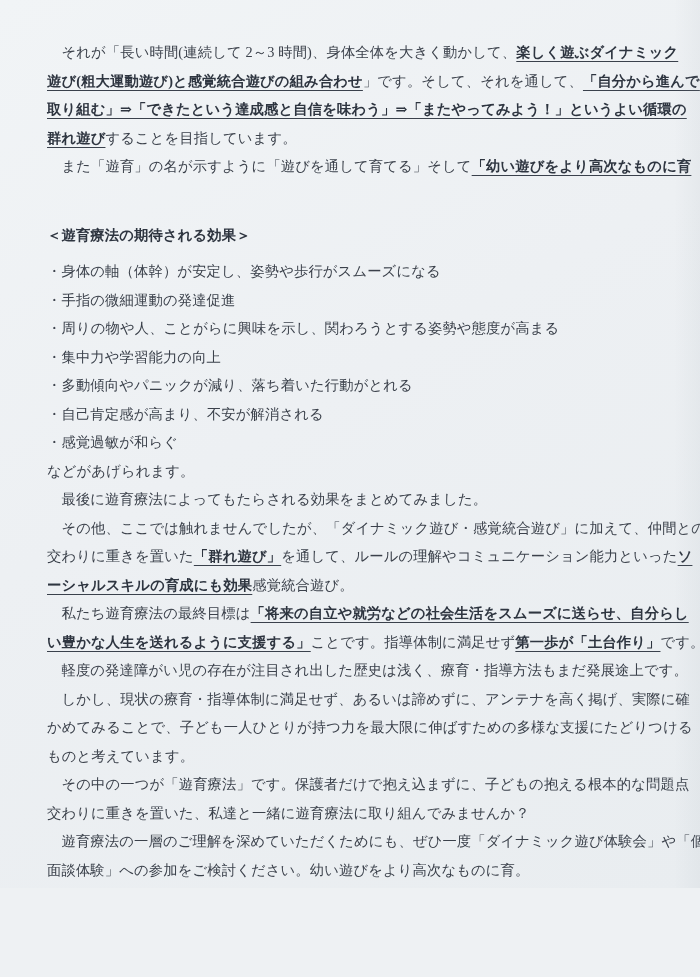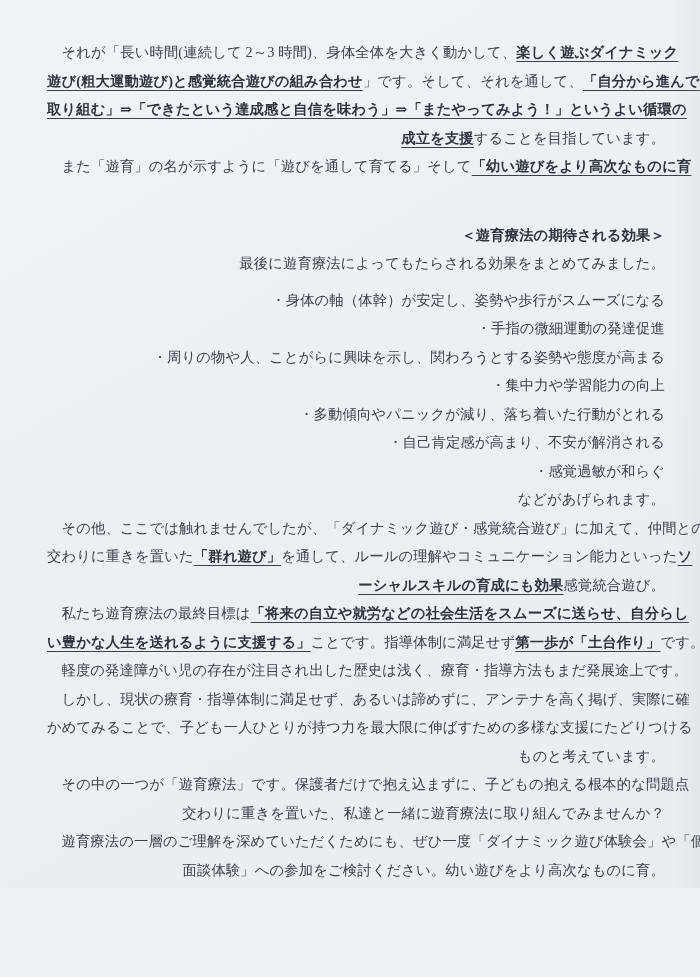--- a/index.html
+++ b/index.html
@@ -6,21 +6,20 @@
   body {
     width: 700px; height: 977px;
     background: #eef1f3;
     font-family: "Liberation Serif", "DejaVu Serif", serif;
   }
   .paper {
     position: relative;
     width: 700px; height: 888px;
     background: linear-gradient(150deg, #f1f4f6 0%, #edf0f3 45%, #e9edf0 100%);
     overflow: hidden;
-    text-align: right;
   }
   
   .paper::after {
     content: "";
     position: absolute; top: 0; right: 0; width: 26px; height: 100%;
     background: linear-gradient(90deg, rgba(160,170,178,0) 0%, rgba(160,170,178,0.10) 100%);
     pointer-events: none;
   }
   .doc {
     position: absolute;
@@ -59,40 +58,40 @@
 </style>
 </head>
 <body>
 
 <div class="paper">
   <div class="doc">
       <div class="block block-para">
         <div class="line"><span>　それが「長い時間(連続して 2～3 時間)、身体全体を大きく動かして、</span><span class="seg-u seg-b">楽しく遊ぶダイナミック</span></div>
         <div class="line"><span class="seg-u seg-b">遊び(粗大運動遊び)と感覚統合遊びの組み合わせ</span><span>」です。そして、それを通して、</span><span class="seg-u seg-b">「自分から進んで</span></div>
         <div class="line"><span class="seg-u seg-b">取り組む」⇒「できたという達成感と自信を味わう」⇒「またやってみよう！」というよい循環の</span></div>
-        <div class="line"><span class="seg-u seg-b">成立を支援</span><span>することを目指しています。</span></div>
+        <div class="line"><span class="seg-u seg-b">群れ遊び</span><span>することを目指しています。</span></div>
       </div>
       <div class="block block-para">
         <div class="line"><span>　また「遊育」の名が示すように「遊びを通して育てる」そして</span><span class="seg-u seg-b">「幼い遊びをより高次なものに育</span></div>
       </div>
       <div class="block block-heading">
         <div class="line"><span class="seg-b">＜遊育療法の期待される効果＞</span></div>
-      </div>
-      <div class="block block-para">
-        <div class="line"><span>　最後に遊育療法によってもたらされる効果をまとめてみました。</span></div>
       </div>
       <div class="block block-list">
         <div class="line"><span>・身体の軸（体幹）が安定し、姿勢や歩行がスムーズになる</span></div>
         <div class="line"><span>・手指の微細運動の発達促進</span></div>
         <div class="line"><span>・周りの物や人、ことがらに興味を示し、関わろうとする姿勢や態度が高まる</span></div>
         <div class="line"><span>・集中力や学習能力の向上</span></div>
         <div class="line"><span>・多動傾向やパニックが減り、落ち着いた行動がとれる</span></div>
         <div class="line"><span>・自己肯定感が高まり、不安が解消される</span></div>
         <div class="line"><span>・感覚過敏が和らぐ</span></div>
         <div class="line"><span>などがあげられます。</span></div>
+      </div>
+      <div class="block block-para">
+        <div class="line"><span>　最後に遊育療法によってもたらされる効果をまとめてみました。</span></div>
       </div>
       <div class="block block-para">
         <div class="line"><span>　その他、ここでは触れませんでしたが、「ダイナミック遊び・感覚統合遊び」に加えて、仲間との</span></div>
         <div class="line"><span>交わりに重きを置いた</span><span class="seg-u seg-b">「群れ遊び」</span><span>を通して、ルールの理解やコミュニケーション能力といった</span><span class="seg-u seg-b">ソ</span></div>
         <div class="line"><span class="seg-u seg-b">ーシャルスキルの育成にも効果</span><span>感覚統合遊び。</span></div>
       </div>
       <div class="block block-para">
         <div class="line"><span>　私たち遊育療法の最終目標は</span><span class="seg-u seg-b">「将来の自立や就労などの社会生活をスムーズに送らせ、自分らし</span></div>
         <div class="line"><span class="seg-u seg-b">い豊かな人生を送れるように支援する」</span><span>ことです。指導体制に満足せず</span><span class="seg-u seg-b">第一歩が「土台作り」</span><span>です。</span></div>
       </div>

